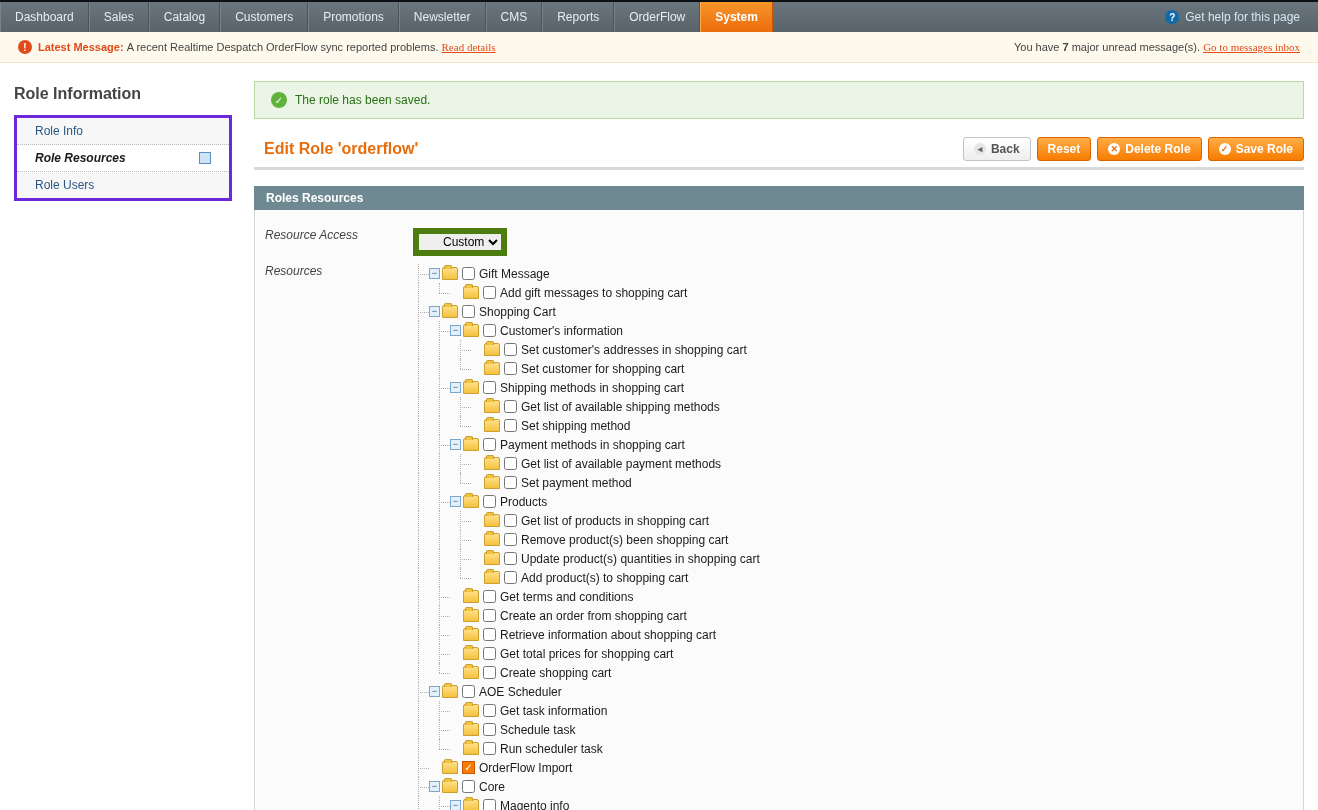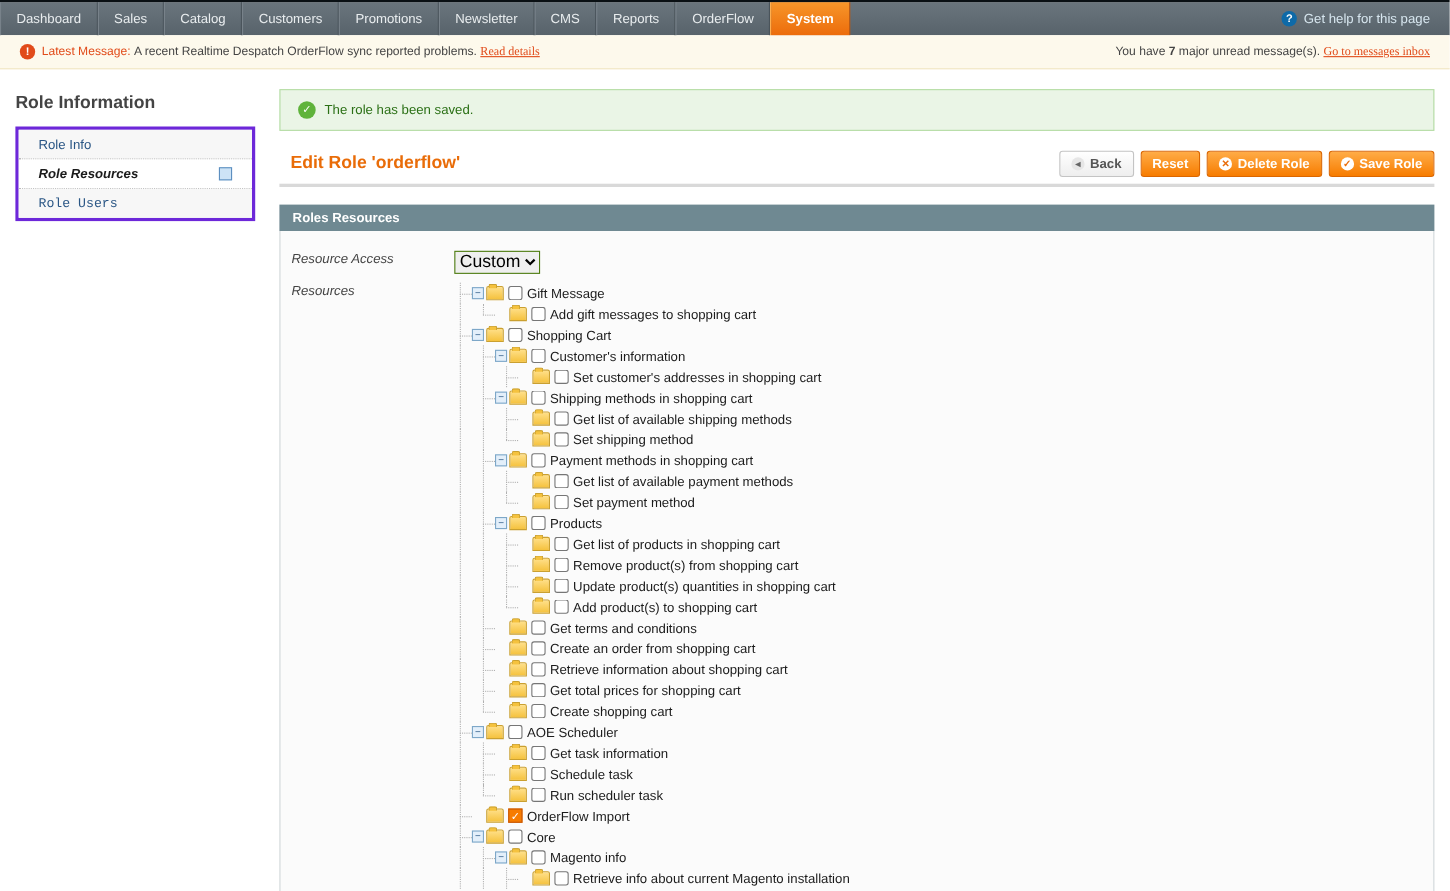--- a/index.html
+++ b/index.html
@@ -4,49 +4,49 @@
 <style>
 * { margin:0; padding:0; box-sizing:border-box; }
 body { font-family:Arial,Helvetica,sans-serif; font-size:12px; color:#2f2f2f; background:#fff; }
 .topnav { background:linear-gradient(#6a757d,#58636b); height:32px; display:flex; align-items:stretch; border-top:2px solid #0a1014; }
 .topnav-item { padding:0 14px; display:flex; align-items:center; color:#e9edef; cursor:pointer; border-right:1px solid #4a545b; border-left:1px solid #78828a; font-size:12px; }
 .topnav-item.active { background:linear-gradient(#f7962a,#ec6c0b); color:#fff; font-weight:bold; border-left-color:#ffae4f; border-right-color:#c65708; }
 .topnav-help { margin-left:auto; padding:0 18px; display:flex; align-items:center; gap:6px; color:#d7e6ef; cursor:pointer; }
 .help-ic { width:14px; height:14px; border-radius:50%; background:#0e6aa8; color:#fff; display:inline-flex; align-items:center; justify-content:center; font-size:10px; font-weight:bold; }
 .msgbar { background:#fdf9ec; border-bottom:1px solid #f1e7c3; padding:8px 18px; display:flex; align-items:center; font-size:11px; color:#444; }
 .warn-ic { width:14px; height:14px; border-radius:50%; background:#e14b1a; color:#fff; display:inline-flex; align-items:center; justify-content:center; font-size:10px; font-weight:bold; margin-right:6px; }
-.msgbar .latest { color:#e14b1a; font-weight:normal; }
+.msgbar .latest { color:#e14b1a; font-weight:bold; }
 .msgbar .link { color:#e14b1a; text-decoration:underline; cursor:pointer;font-family:Liberation Serif, serif; }
 .msgbar .right { margin-left:auto; }
 .page { display:flex; padding:18px 14px 0; gap:22px; }
 .leftcol { width:218px; flex-shrink:0; }
 .lc-title { font-size:16px; font-weight:bold; color:#444; padding:4px 0 12px; }
 .lc-tabs { border:3px solid #6d28d9; }
 .lc-tab { padding:6px 18px; border-bottom:1px dotted #bcbcbc; background:#f7f7f7; cursor:pointer; color:#2a5685; display:flex; align-items:center; }
-.lc-tab:last-child { border-bottom:none;font-family:Liberation Mono, monospace; }
+.lc-tab:last-child { border-bottom:none; }
 .lc-tab.active { background:#fff; font-weight:bold; font-style:italic; color:#1b1b1b; }
 .lc-chg { margin-left:auto; width:12px; height:12px; border:1px solid #5d8fc0; background:#cde3f6; display:inline-block; }
 .maincol { flex:1; }
 .success { background:#eaf5e6; border:1px solid #b4dca4; padding:10px 16px; display:flex; align-items:center; gap:8px; color:#2b7016; margin-bottom:18px; }
 .chk-ic { width:16px; height:16px; border-radius:50%; background:#5fb33b; display:inline-flex; align-items:center; justify-content:center; color:#fff; font-size:10px; }
 .mc-head { display:flex; align-items:center; margin-bottom:6px; }
 .mc-title { font-size:16px; font-weight:bold; color:#e96c08; padding-left:10px; }
 .btns { margin-left:auto; display:flex; gap:6px; }
 .btn { border-radius:3px; padding:4px 10px; font-size:12px; font-weight:bold; cursor:pointer; display:inline-flex; align-items:center; gap:5px; border:1px solid; }
 .btn-grey { background:linear-gradient(#fff,#eee); border-color:#c4c4c4; color:#555; }
 .btn-or { background:linear-gradient(#ffac47,#f77c00); border-color:#db6600; color:#fff; }
 .bic { width:12px; height:12px; border-radius:50%; display:inline-flex; align-items:center; justify-content:center; font-size:9px; }
 .bic-back { background:#e6e6e6; color:#666; }
 .bic-wh { background:#fff; color:#e96c08; font-weight:bold; }
 .hr { height:3px; background:#d9d9d9; margin-bottom:16px; }
 .panel-h { background:#6f8992; color:#fff; font-weight:bold; padding:5px 12px; font-size:12px; }
 .panel-b { border:1px solid #d1d7da; border-top:none; background:#fbfbfb; padding:14px 0 10px; }
 .form-row { display:flex; padding:4px 10px; }
 .form-lbl { width:148px; color:#444;font-style:italic; }
-select { font-size:16px; border:1px solid #4d7c0f; }
+select { font-size:12px; border:6px solid #4d7c0f;padding-left:20px; }
 .tree { padding-left:0; }
 .tree-node { display:flex; align-items:center; height:19px; }
 .tog { width:11px; height:11px; border:1px solid #7da7c8; background:#e3effa; color:#2a5685; font-size:9px; line-height:9px; text-align:center; margin-right:2px; cursor:pointer; display:inline-block; }
 .tog-sp { width:13px; display:inline-block; }
 .fold { width:16px; height:13px; background:linear-gradient(#ffe08a,#f5c23e); border:1px solid #caa030; border-radius:2px 2px 0 0; margin-right:2px; display:inline-block; position:relative; }
 .fold::before { content:''; position:absolute; top:-3px; left:1px; width:6px; height:3px; background:#f5c23e; border:1px solid #caa030; border-bottom:none; border-radius:2px 2px 0 0; }
 .cb { width:13px; height:13px; margin:0 4px 0 2px; cursor:pointer; }
 .cb-o { width:13px; height:13px; background:#f77c00; border:1px solid #c65708; display:inline-flex; align-items:center; justify-content:center; color:#fff; font-size:10px; margin:0 4px 0 2px; cursor:pointer; }
 .tlabel { color:#1b1b1b; }
 .ind { display:inline-flex; align-items:center; }
@@ -187,20 +187,31 @@
                 <span class="vline-t"></span>
               </span>
               <span class="tog-sp"></span>
               <span class="fold"></span>
               <input type="checkbox" class="cb" style="">
               <span class="tlabel">Set customer's addresses in shopping cart</span>
             </div>
             <div class="tree-node">
               <span class="ind">
                 <span class="vline"></span>
+                <span class="vline"></span>
+                <span class="vline-h"></span>
+              </span>
+              <span class="tog-sp"></span>
+              <span class="fold"></span>
+              <input type="checkbox" class="cb" style="">
+              <span class="tlabel">Set customer for shopping cart</span>
+            </div>
+            <div class="tree-node">
+              <span class="ind">
+                <span class="vline"></span>
                 <span class="vline-t"></span>
               </span>
               <span class="tog">−</span>
               <span class="fold"></span>
               <input type="checkbox" class="cb" style="">
               <span class="tlabel">Shipping methods in shopping cart</span>
             </div>
             <div class="tree-node">
               <span class="ind">
                 <span class="vline"></span>
@@ -278,21 +289,21 @@
             </div>
             <div class="tree-node">
               <span class="ind">
                 <span class="vline"></span>
                 <span class="vline"></span>
                 <span class="vline-t"></span>
               </span>
               <span class="tog-sp"></span>
               <span class="fold"></span>
               <input type="checkbox" class="cb" style="">
-              <span class="tlabel">Remove product(s) from shopping cart</span>
+              <span class="tlabel">Remove product(s) been shopping cart</span>
             </div>
             <div class="tree-node">
               <span class="ind">
                 <span class="vline"></span>
                 <span class="vline"></span>
                 <span class="vline-t"></span>
               </span>
               <span class="tog-sp"></span>
               <span class="fold"></span>
               <input type="checkbox" class="cb" style="">

